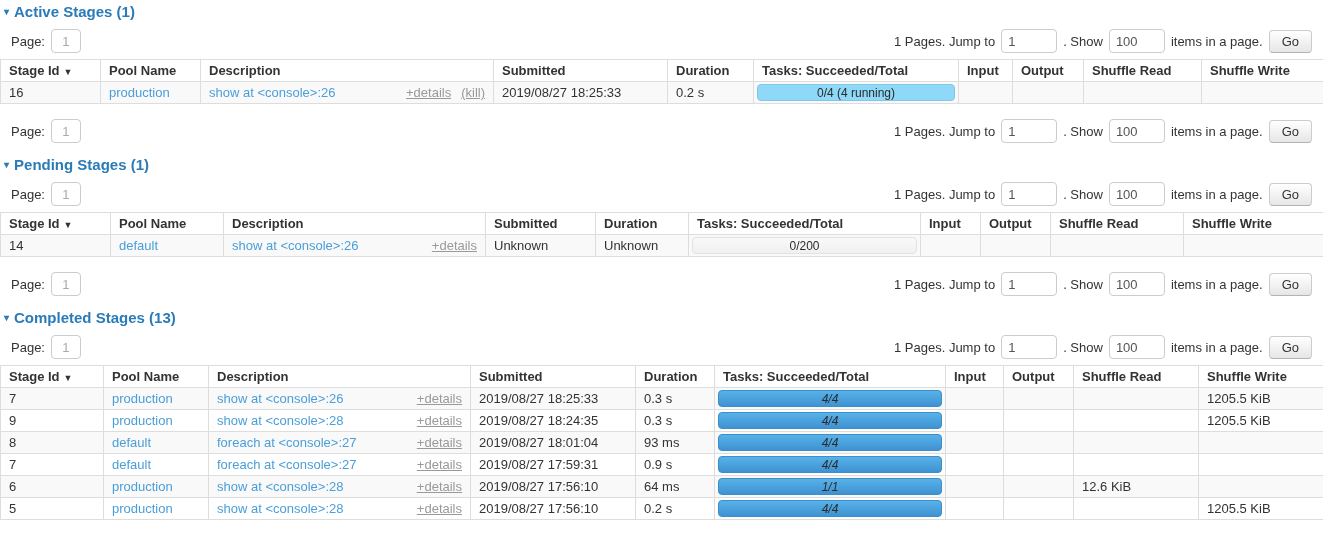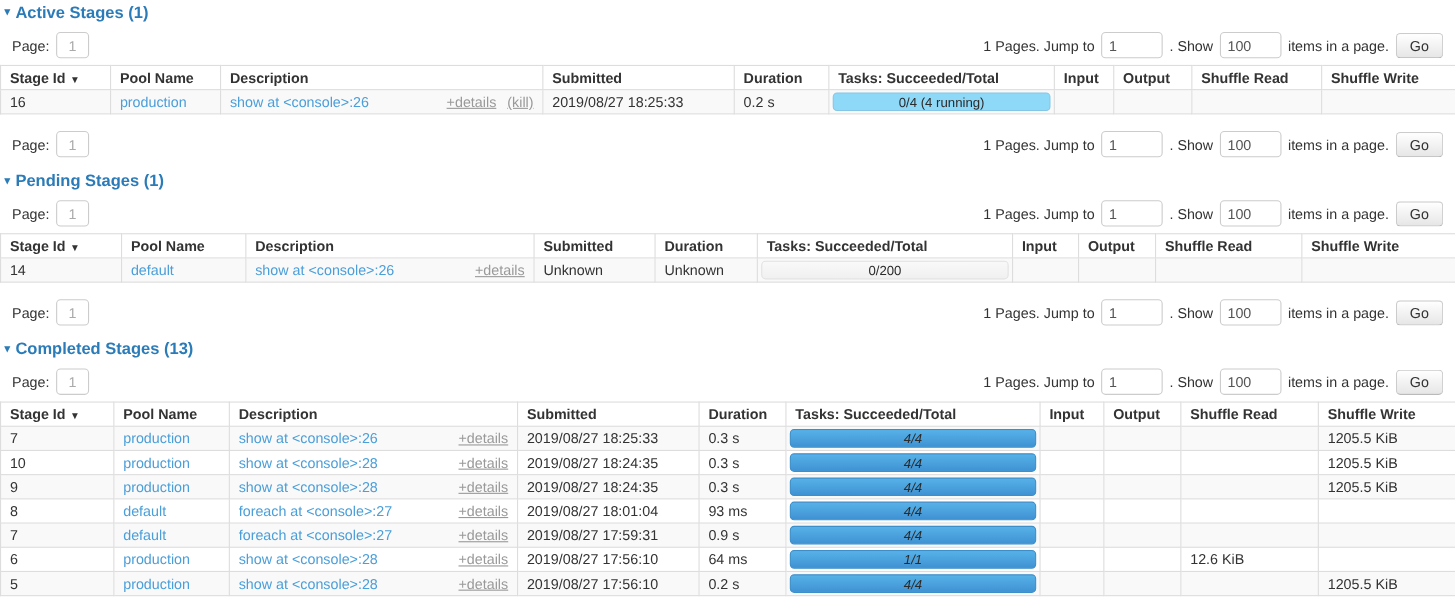--- a/index.html
+++ b/index.html
@@ -288,34 +288,20 @@
             <td>0.3 s</td>
             <td class="tasks-cell">
               <div class="progress done">4/4</div>
             </td>
             <td></td>
             <td></td>
             <td></td>
             <td>1205.5 KiB</td>
           </tr>
           <tr>
-            <td>10</td>
-            <td><a class="cell-link">production</a></td>
-            <td class="desc-cell"><span class="right-meta"><a>+details</a></span><a class="cell-link">show at &lt;console&gt;:28</a></td>
-            <td>2019/08/27 18:24:35</td>
-            <td>0.3 s</td>
-            <td class="tasks-cell">
-              <div class="progress done">4/4</div>
-            </td>
-            <td></td>
-            <td></td>
-            <td></td>
-            <td>1205.5 KiB</td>
-          </tr>
-          <tr>
             <td>9</td>
             <td><a class="cell-link">production</a></td>
             <td class="desc-cell"><span class="right-meta"><a>+details</a></span><a class="cell-link">show at &lt;console&gt;:28</a></td>
             <td>2019/08/27 18:24:35</td>
             <td>0.3 s</td>
             <td class="tasks-cell">
               <div class="progress done">4/4</div>
             </td>
             <td></td>
             <td></td>

